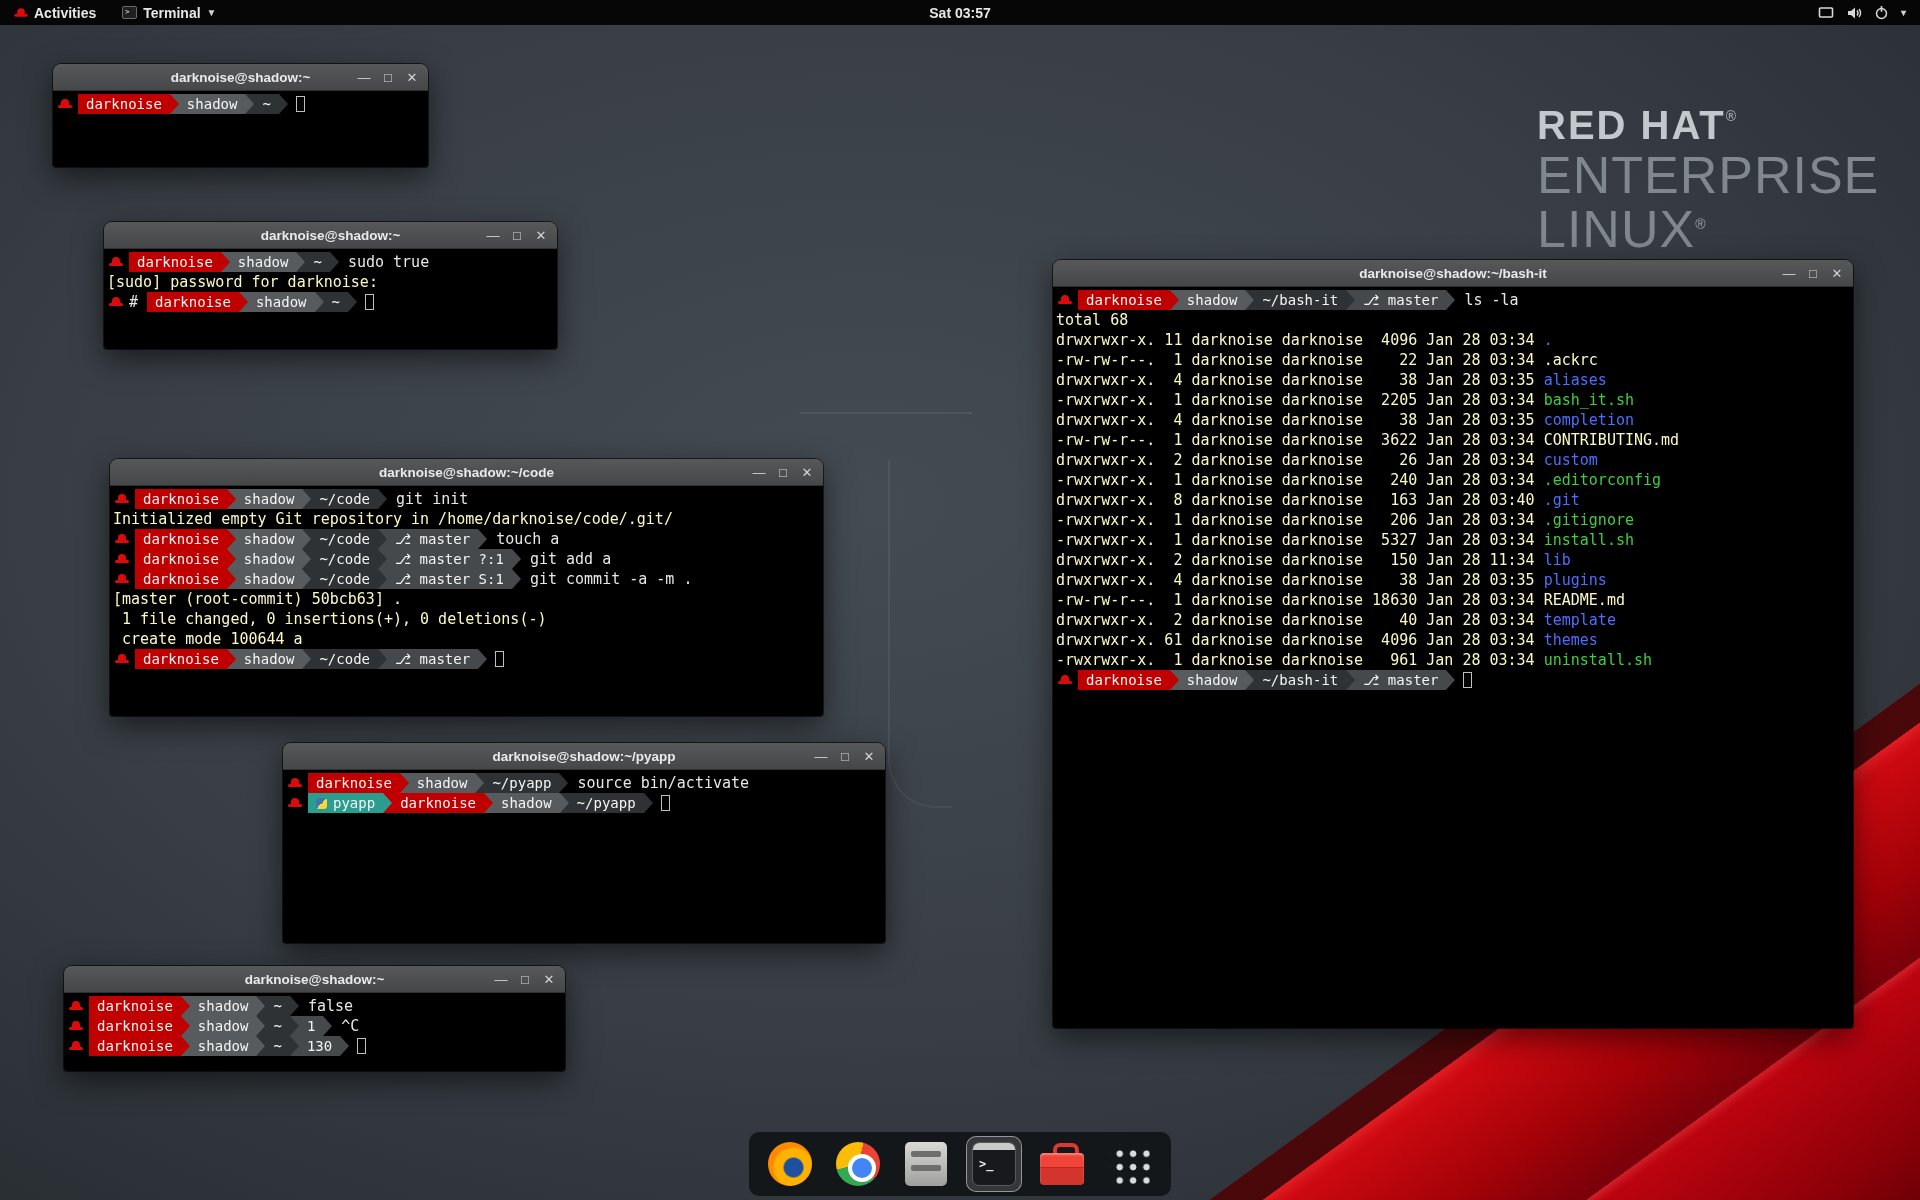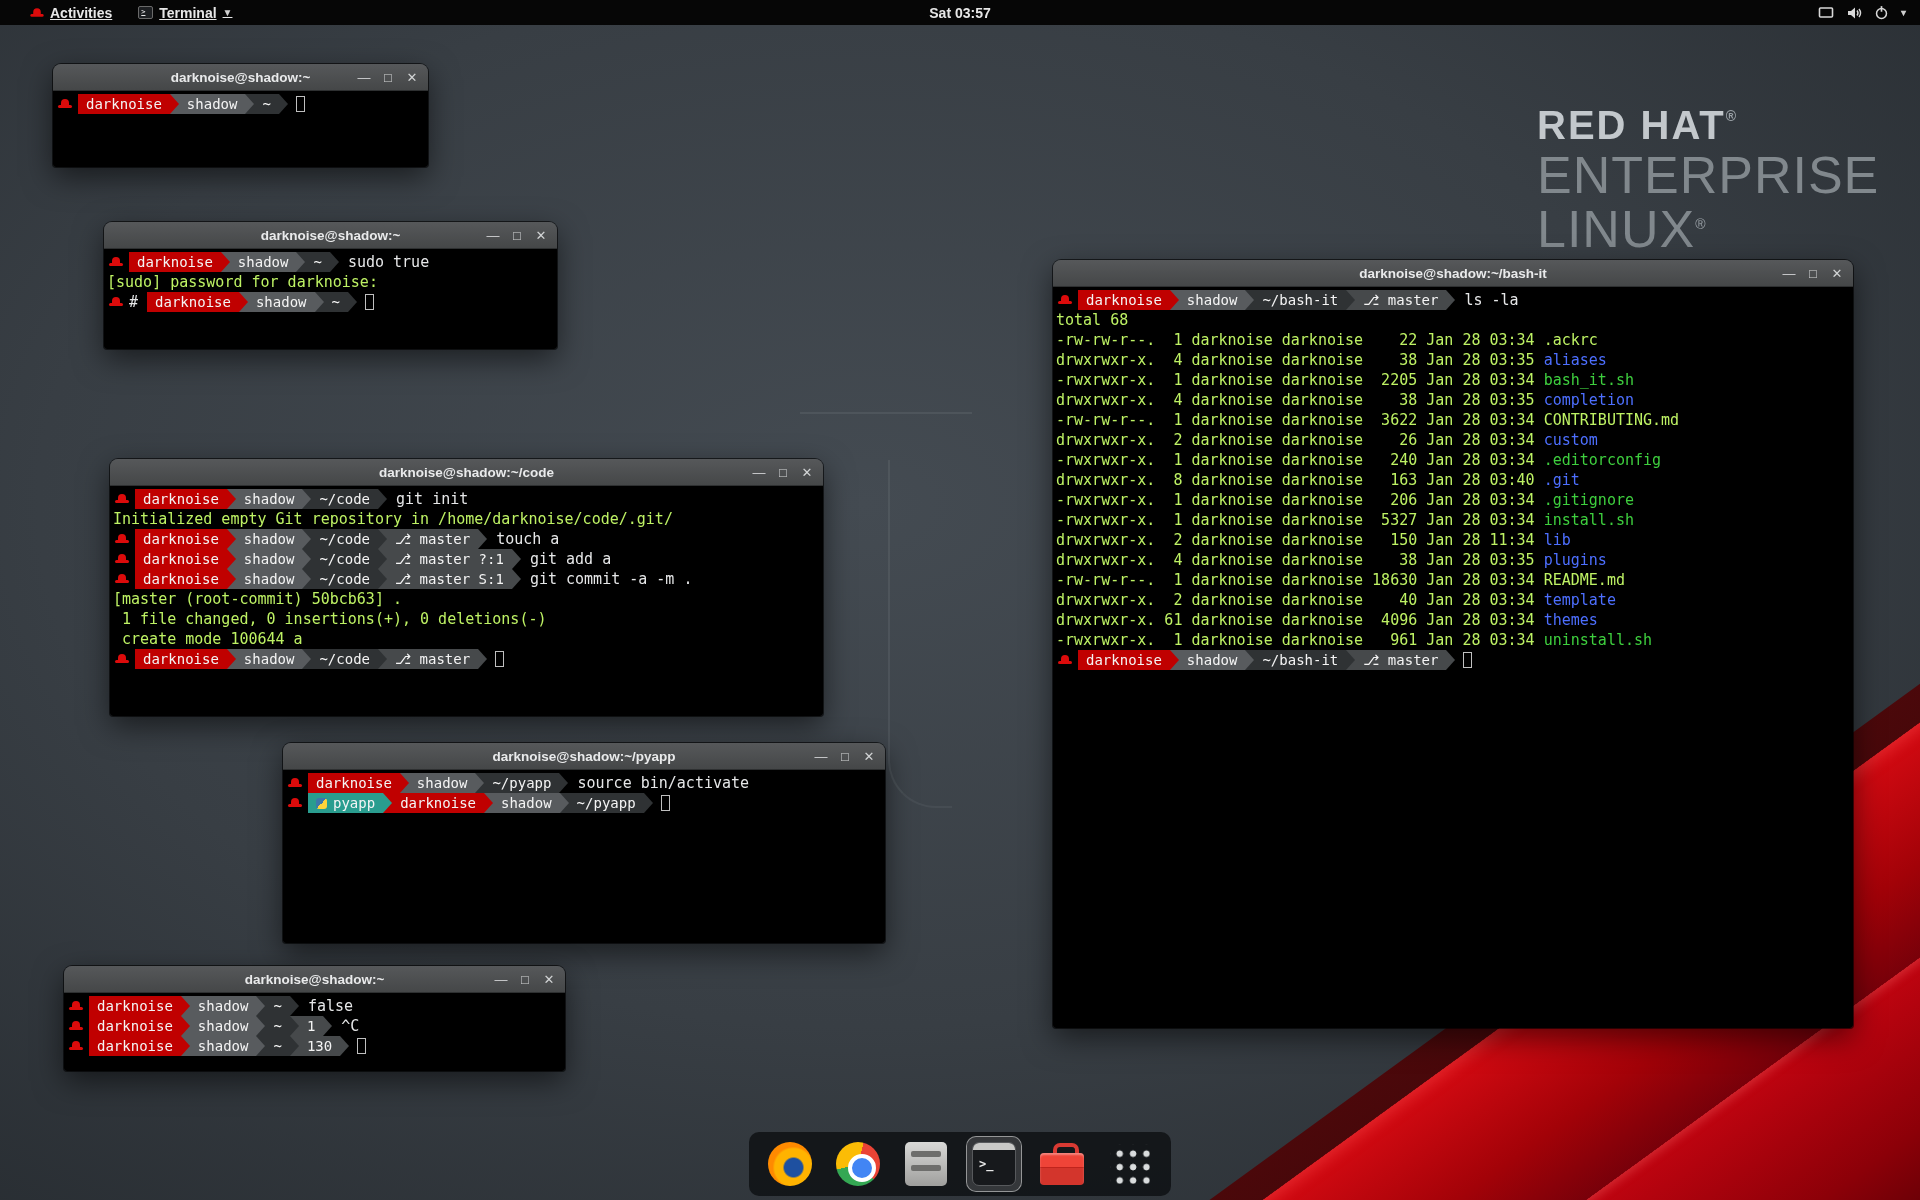--- a/index.html
+++ b/index.html
@@ -26,21 +26,21 @@
   .s-main { left:1238px; top:1218px; width:1000px; height:205px; transform:rotate(-36deg);
             background:linear-gradient(180deg,#d40a12 0%,#a30208 55%,#70000a 100%);
             box-shadow: inset 0 5px 14px rgba(255,90,90,.35); }
   .s-edge { left:1545px; top:1230px; width:800px; height:230px; transform:rotate(-36deg);
             background:linear-gradient(180deg,#c00410 0%,#8c0008 60%,#5c0006 100%);
             box-shadow: inset 0 4px 10px rgba(255,120,120,.3); }
 
   
   .topbar { position:absolute; left:0; top:0; width:1920px; height:25px; background:#060606;
             display:flex; align-items:center; z-index:50; color:#e7e7e7; font-size:14px; font-weight:600; }
-  .tb-left { display:flex; align-items:center; gap:18px; padding-left:26px;text-decoration:underline; }
+  .tb-left { display:flex; align-items:center; gap:18px; padding-left:10px; }
   .tb-item { display:flex; align-items:center; gap:6px; height:25px; padding:0 4px; cursor:default; }
   .tb-clock { position:absolute; left:50%; transform:translateX(-50%); top:0; height:25px;
               display:flex; align-items:center; font-weight:700; }
   .tb-right { position:absolute; right:6px; top:0; height:25px; display:flex; align-items:center; gap:12px; padding:0 8px; }
   .tb-right svg { display:block; }
   .chev { font-size:10px; color:#cfcfcf; }
   .mini-term { width:15px; height:13px; background:#1d1f22; border:1px solid #6a6a6a; border-radius:2px;
                color:#fff; font:7px "DejaVu Sans Mono",monospace; line-height:11px; text-align:left; padding-left:2px; }
 
   
@@ -73,21 +73,21 @@
                font:15px "DejaVu Sans Mono", monospace; color:#dcdee0; }
   .term-line .redhat-icon { margin:0 6px 0 2px; }
   .seg { display:inline-flex; align-items:center; height:20px; padding:0 8px; font-size:14px; color:#f4f4f4; flex:none; }
   .sep { width:9px; height:20px; position:relative; flex:none; }
   .sep i { position:absolute; left:0; top:0; width:0; height:0;
            border-top:10px solid transparent; border-bottom:10px solid transparent; border-left:9px solid #000; }
   .cmd { color:#e6e7e8; }
   .cursor { width:9px; height:16px; border:1px solid #bfbfbf; margin-left:8px; flex:none; }
   .python-icon { width:11px; height:11px; border-radius:3px; margin-right:6px; flex:none;
                  background:linear-gradient(135deg,#3c78aa 50%,#ffd43b 50%); }
-  .t-fg { color:#bef264; } .t-blue { color:#4d6fff; } .t-green { color:#3ecf3e; }
+  .t-fg { color:#fef9c3; } .t-blue { color:#4d6fff; } .t-green { color:#3ecf3e; }
 
   
   .dock { position:absolute; left:50%; transform:translateX(-50%); bottom:4px; height:64px; z-index:40;
           background:rgba(14,16,18,.82); border-radius:10px; display:flex; align-items:center; gap:14px; padding:0 14px; }
   .dock-item { width:54px; height:54px; display:flex; align-items:center; justify-content:center; border-radius:9px; }
   .dock-item.active { background:rgba(255,255,255,.14); box-shadow:0 0 0 1px rgba(255,255,255,.55); }
   .icon-firefox { width:44px; height:44px; border-radius:50%;
       background: radial-gradient(circle at 58% 58%, #1e50a0 0 25%, #ffb300 30% 52%, #ff8a00 58% 78%, #e66000 85%); }
   .icon-chrome { width:44px; height:44px; border-radius:50%; position:relative;
       background: conic-gradient(from 135deg, #34a853 0 120deg, #fbbc05 0 240deg, #ea4335 0 360deg); }
@@ -246,20 +246,21 @@
     <span class="title">darknoise@shadow:~/bash-it</span>
     <span class="controls">
       <span class="wbtn">—</span>
       <span class="wbtn">□</span>
       <span class="wbtn">✕</span>
     </span>
   </div>
   <div class="term-body">
       <div class="term-line"><span class="redhat-icon"></span><span class="seg" style="background: rgb(192, 0, 0);">darknoise</span><span class="sep" style="background: rgb(88, 91, 94);"><i style="border-left-color: rgb(192, 0, 0);"></i></span><span class="seg" style="background: rgb(88, 91, 94);">shadow</span><span class="sep" style="background: rgb(47, 50, 52);"><i style="border-left-color: rgb(88, 91, 94);"></i></span><span class="seg" style="background: rgb(47, 50, 52);">~/bash-it</span><span class="sep" style="background: rgb(70, 73, 75);"><i style="border-left-color: rgb(47, 50, 52);"></i></span><span class="seg" style="background: rgb(70, 73, 75);">⎇ master</span><span class="sep" style="background: transparent;"><i style="border-left-color: rgb(70, 73, 75);"></i></span><span class="cmd"> ls -la</span></div>
       <div class="term-line"><span class="t-fg">total 68</span></div>
+      <div class="term-line"><span class="t-fg">drwxrwxr-x. 11 darknoise darknoise  4096 Jan 28 03:34 </span><span class="t-blue">.</span></div>
       <div class="term-line"><span class="t-fg">-rw-rw-r--.  1 darknoise darknoise    22 Jan 28 03:34 </span><span class="t-fg">.ackrc</span></div>
       <div class="term-line"><span class="t-fg">drwxrwxr-x.  4 darknoise darknoise    38 Jan 28 03:35 </span><span class="t-blue">aliases</span></div>
       <div class="term-line"><span class="t-fg">-rwxrwxr-x.  1 darknoise darknoise  2205 Jan 28 03:34 </span><span class="t-green">bash_it.sh</span></div>
       <div class="term-line"><span class="t-fg">drwxrwxr-x.  4 darknoise darknoise    38 Jan 28 03:35 </span><span class="t-blue">completion</span></div>
       <div class="term-line"><span class="t-fg">-rw-rw-r--.  1 darknoise darknoise  3622 Jan 28 03:34 </span><span class="t-fg">CONTRIBUTING.md</span></div>
       <div class="term-line"><span class="t-fg">drwxrwxr-x.  2 darknoise darknoise    26 Jan 28 03:34 </span><span class="t-blue">custom</span></div>
       <div class="term-line"><span class="t-fg">-rwxrwxr-x.  1 darknoise darknoise   240 Jan 28 03:34 </span><span class="t-green">.editorconfig</span></div>
       <div class="term-line"><span class="t-fg">drwxrwxr-x.  8 darknoise darknoise   163 Jan 28 03:40 </span><span class="t-blue">.git</span></div>
       <div class="term-line"><span class="t-fg">-rwxrwxr-x.  1 darknoise darknoise   206 Jan 28 03:34 </span><span class="t-green">.gitignore</span></div>
       <div class="term-line"><span class="t-fg">-rwxrwxr-x.  1 darknoise darknoise  5327 Jan 28 03:34 </span><span class="t-green">install.sh</span></div>

